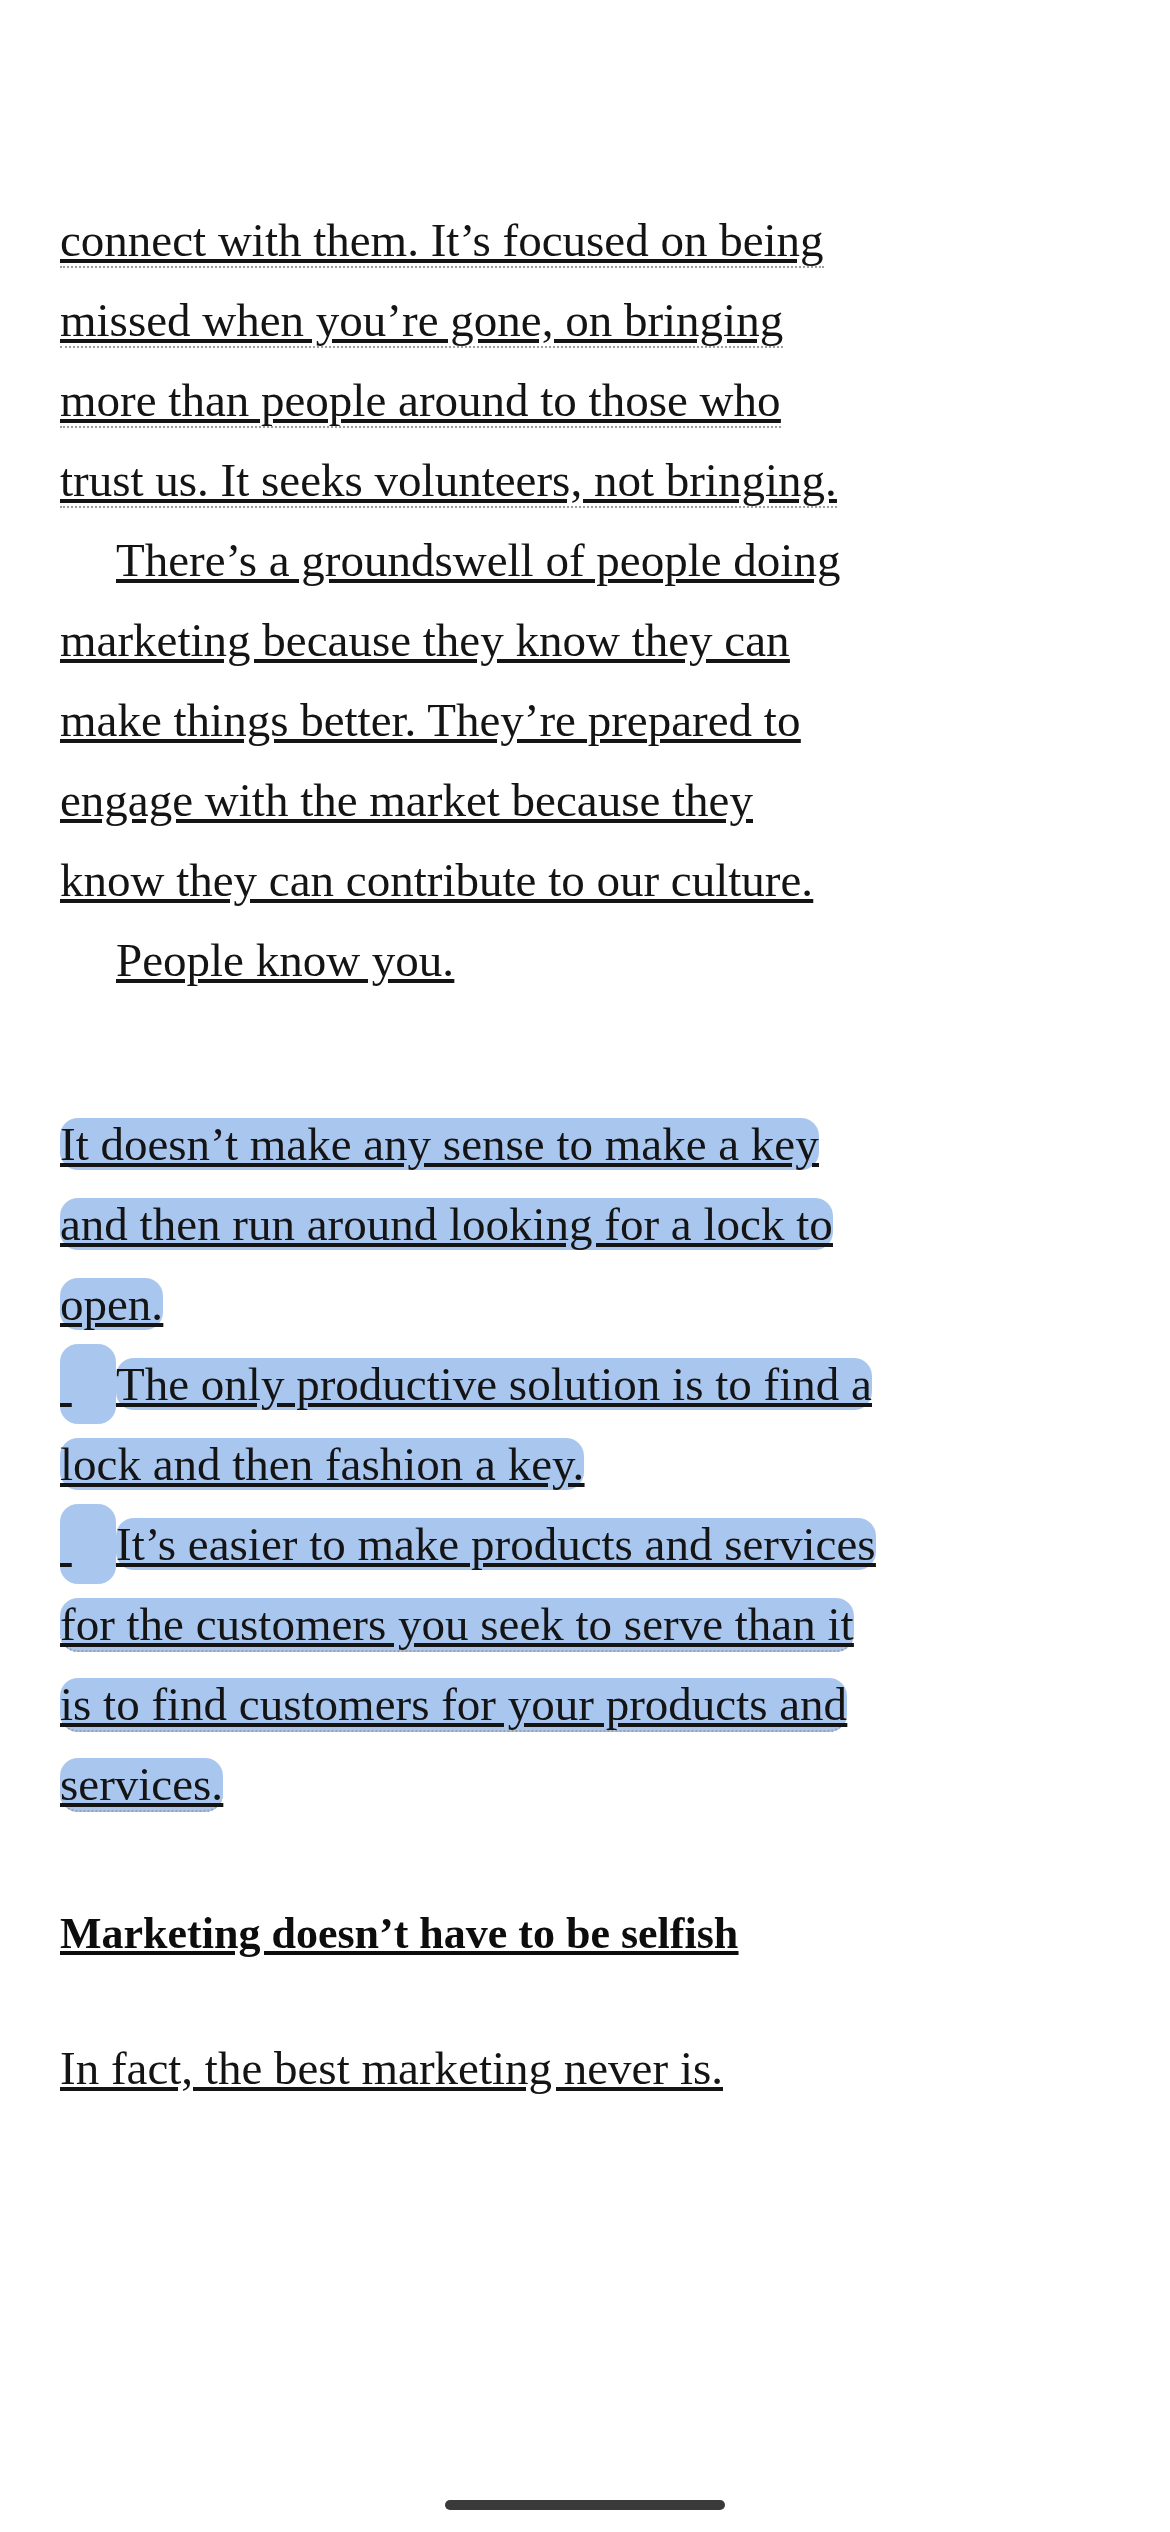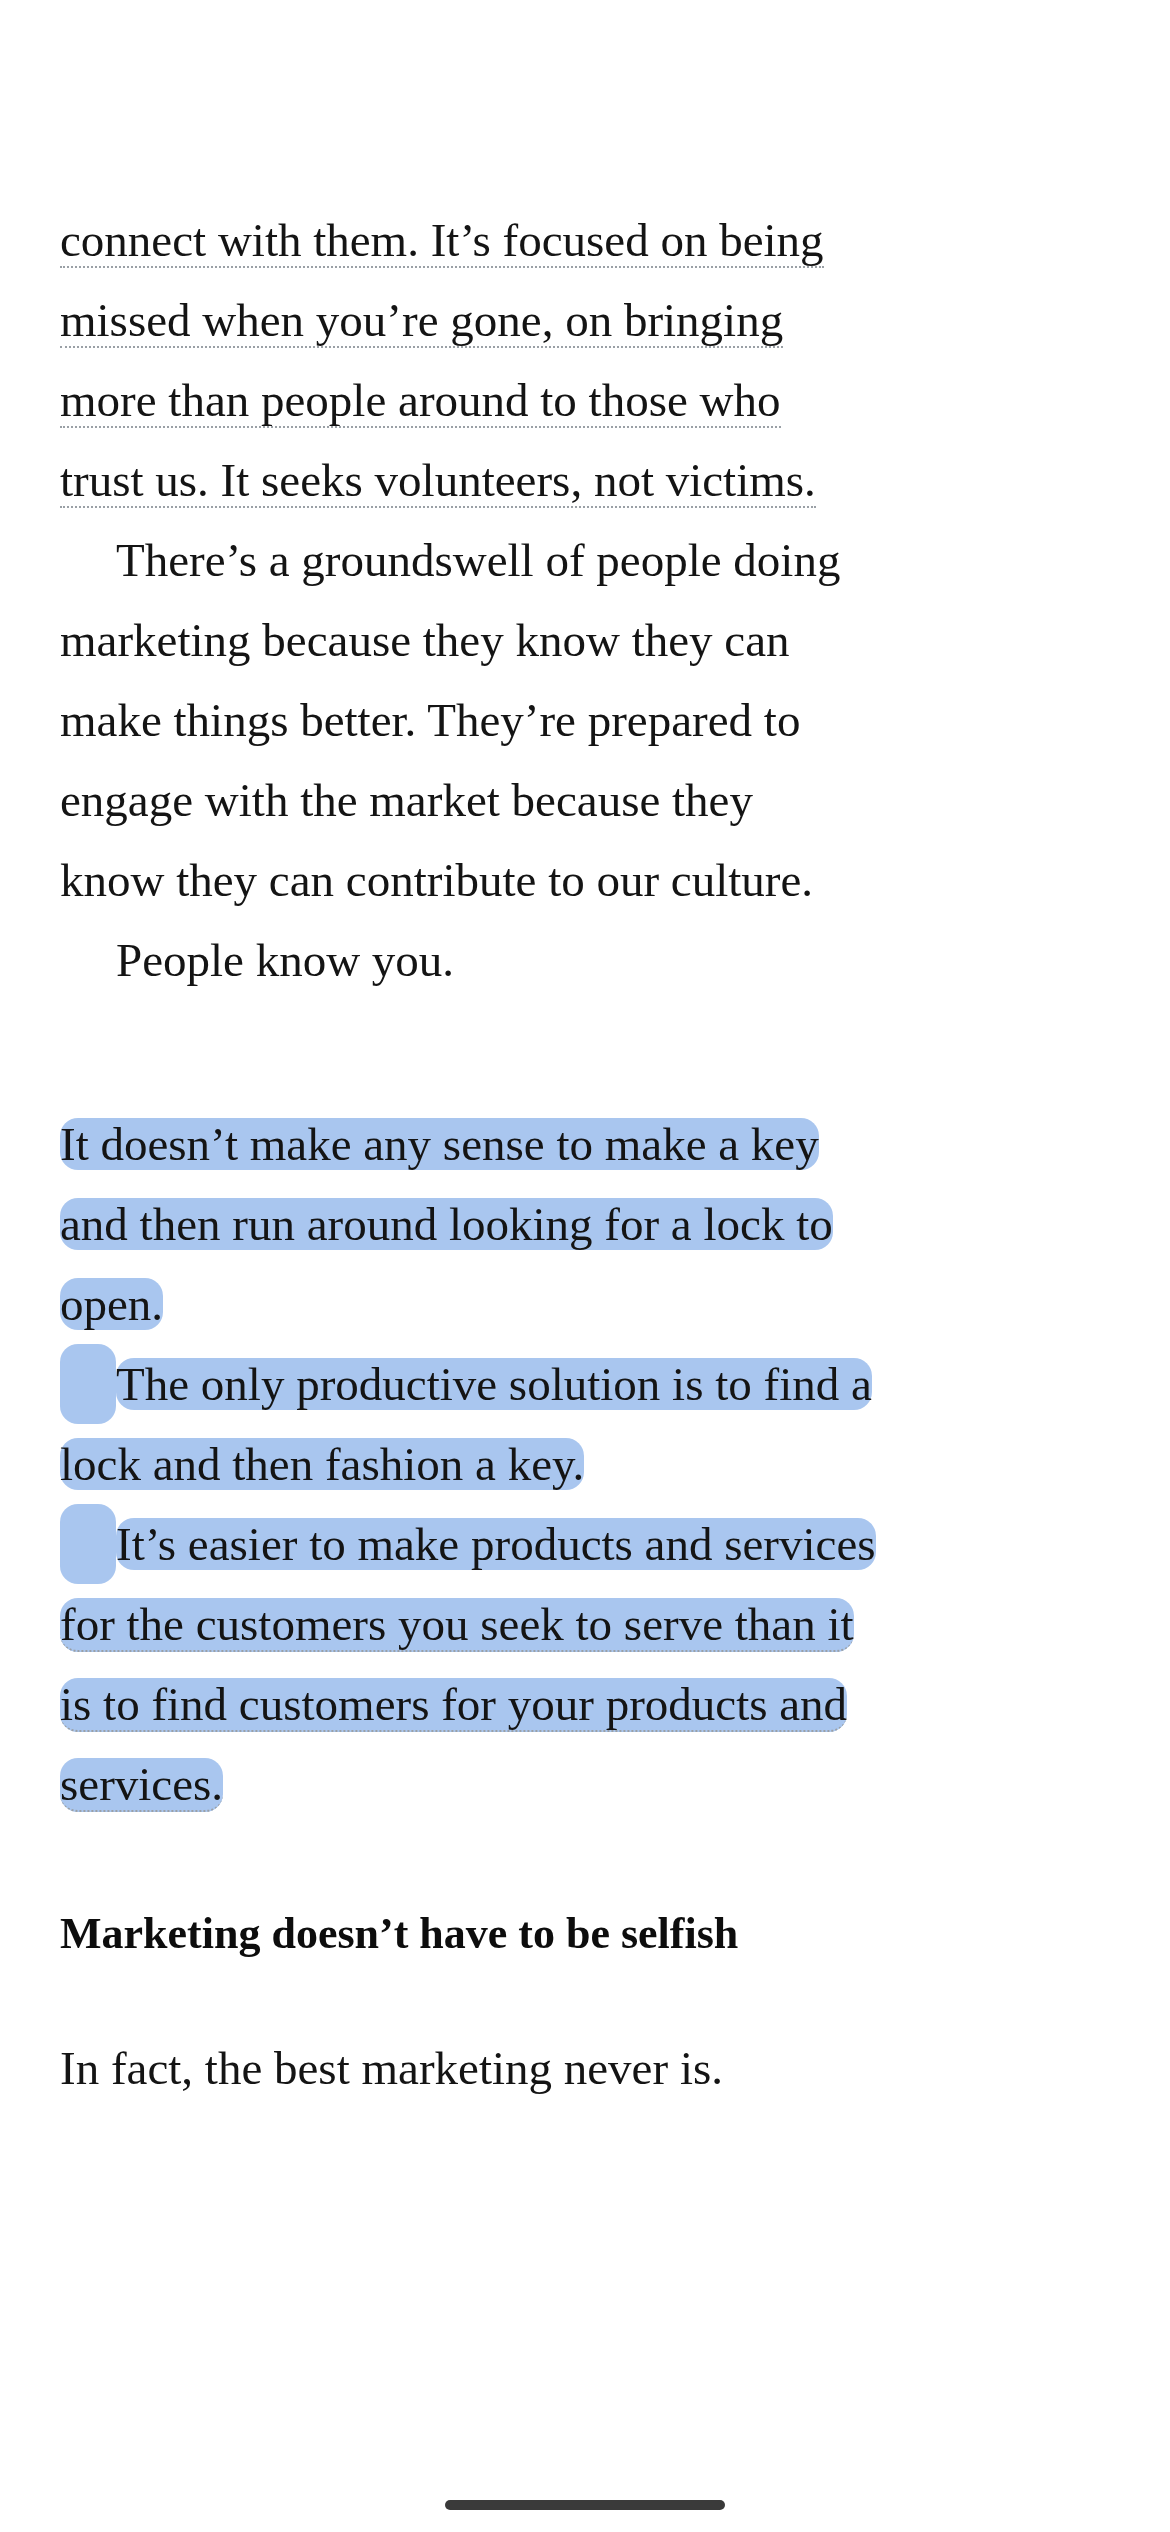--- a/index.html
+++ b/index.html
@@ -1,15 +1,15 @@
 <!DOCTYPE html>
 <html><head>
 <meta charset="utf-8">
 <style>
-  * { margin: 0; padding: 0; box-sizing: border-box; }
+  * { margin: 0; padding: 0; box-sizing: border-box; text-decoration: underline; }
 
   html, body {
     width: 1170px;
     height: 2532px;
     background: #ffffff;
   }
 
   body {
     font-family: "Liberation Serif", "DejaVu Serif", serif;
     color: #111111;
@@ -77,21 +77,21 @@
 </style>
 </head>
 <body>
 
 <div class="reader">
 
   <p class="para">
     <span class="dotline">connect with them. It’s focused on being</span><br>
     <span class="dotline">missed when you’re gone, on bringing</span><br>
     <span class="dotline">more than people around to those who</span><br>
-    <span class="dotline">trust us. It seeks volunteers, not victims.</span>
+    <span class="dotline">trust us. It seeks volunteers, not bringing.</span>
   </p>
 
   <p class="para">
     <span style="display:inline-block;width:56px"></span><span>There’s a groundswell of people doing</span><br>
     <span>marketing because they know they can</span><br>
     <span>make things better. They’re prepared to</span><br>
     <span>engage with the market because they</span><br>
     <span>know they can contribute to our culture.</span>
   </p>
 

